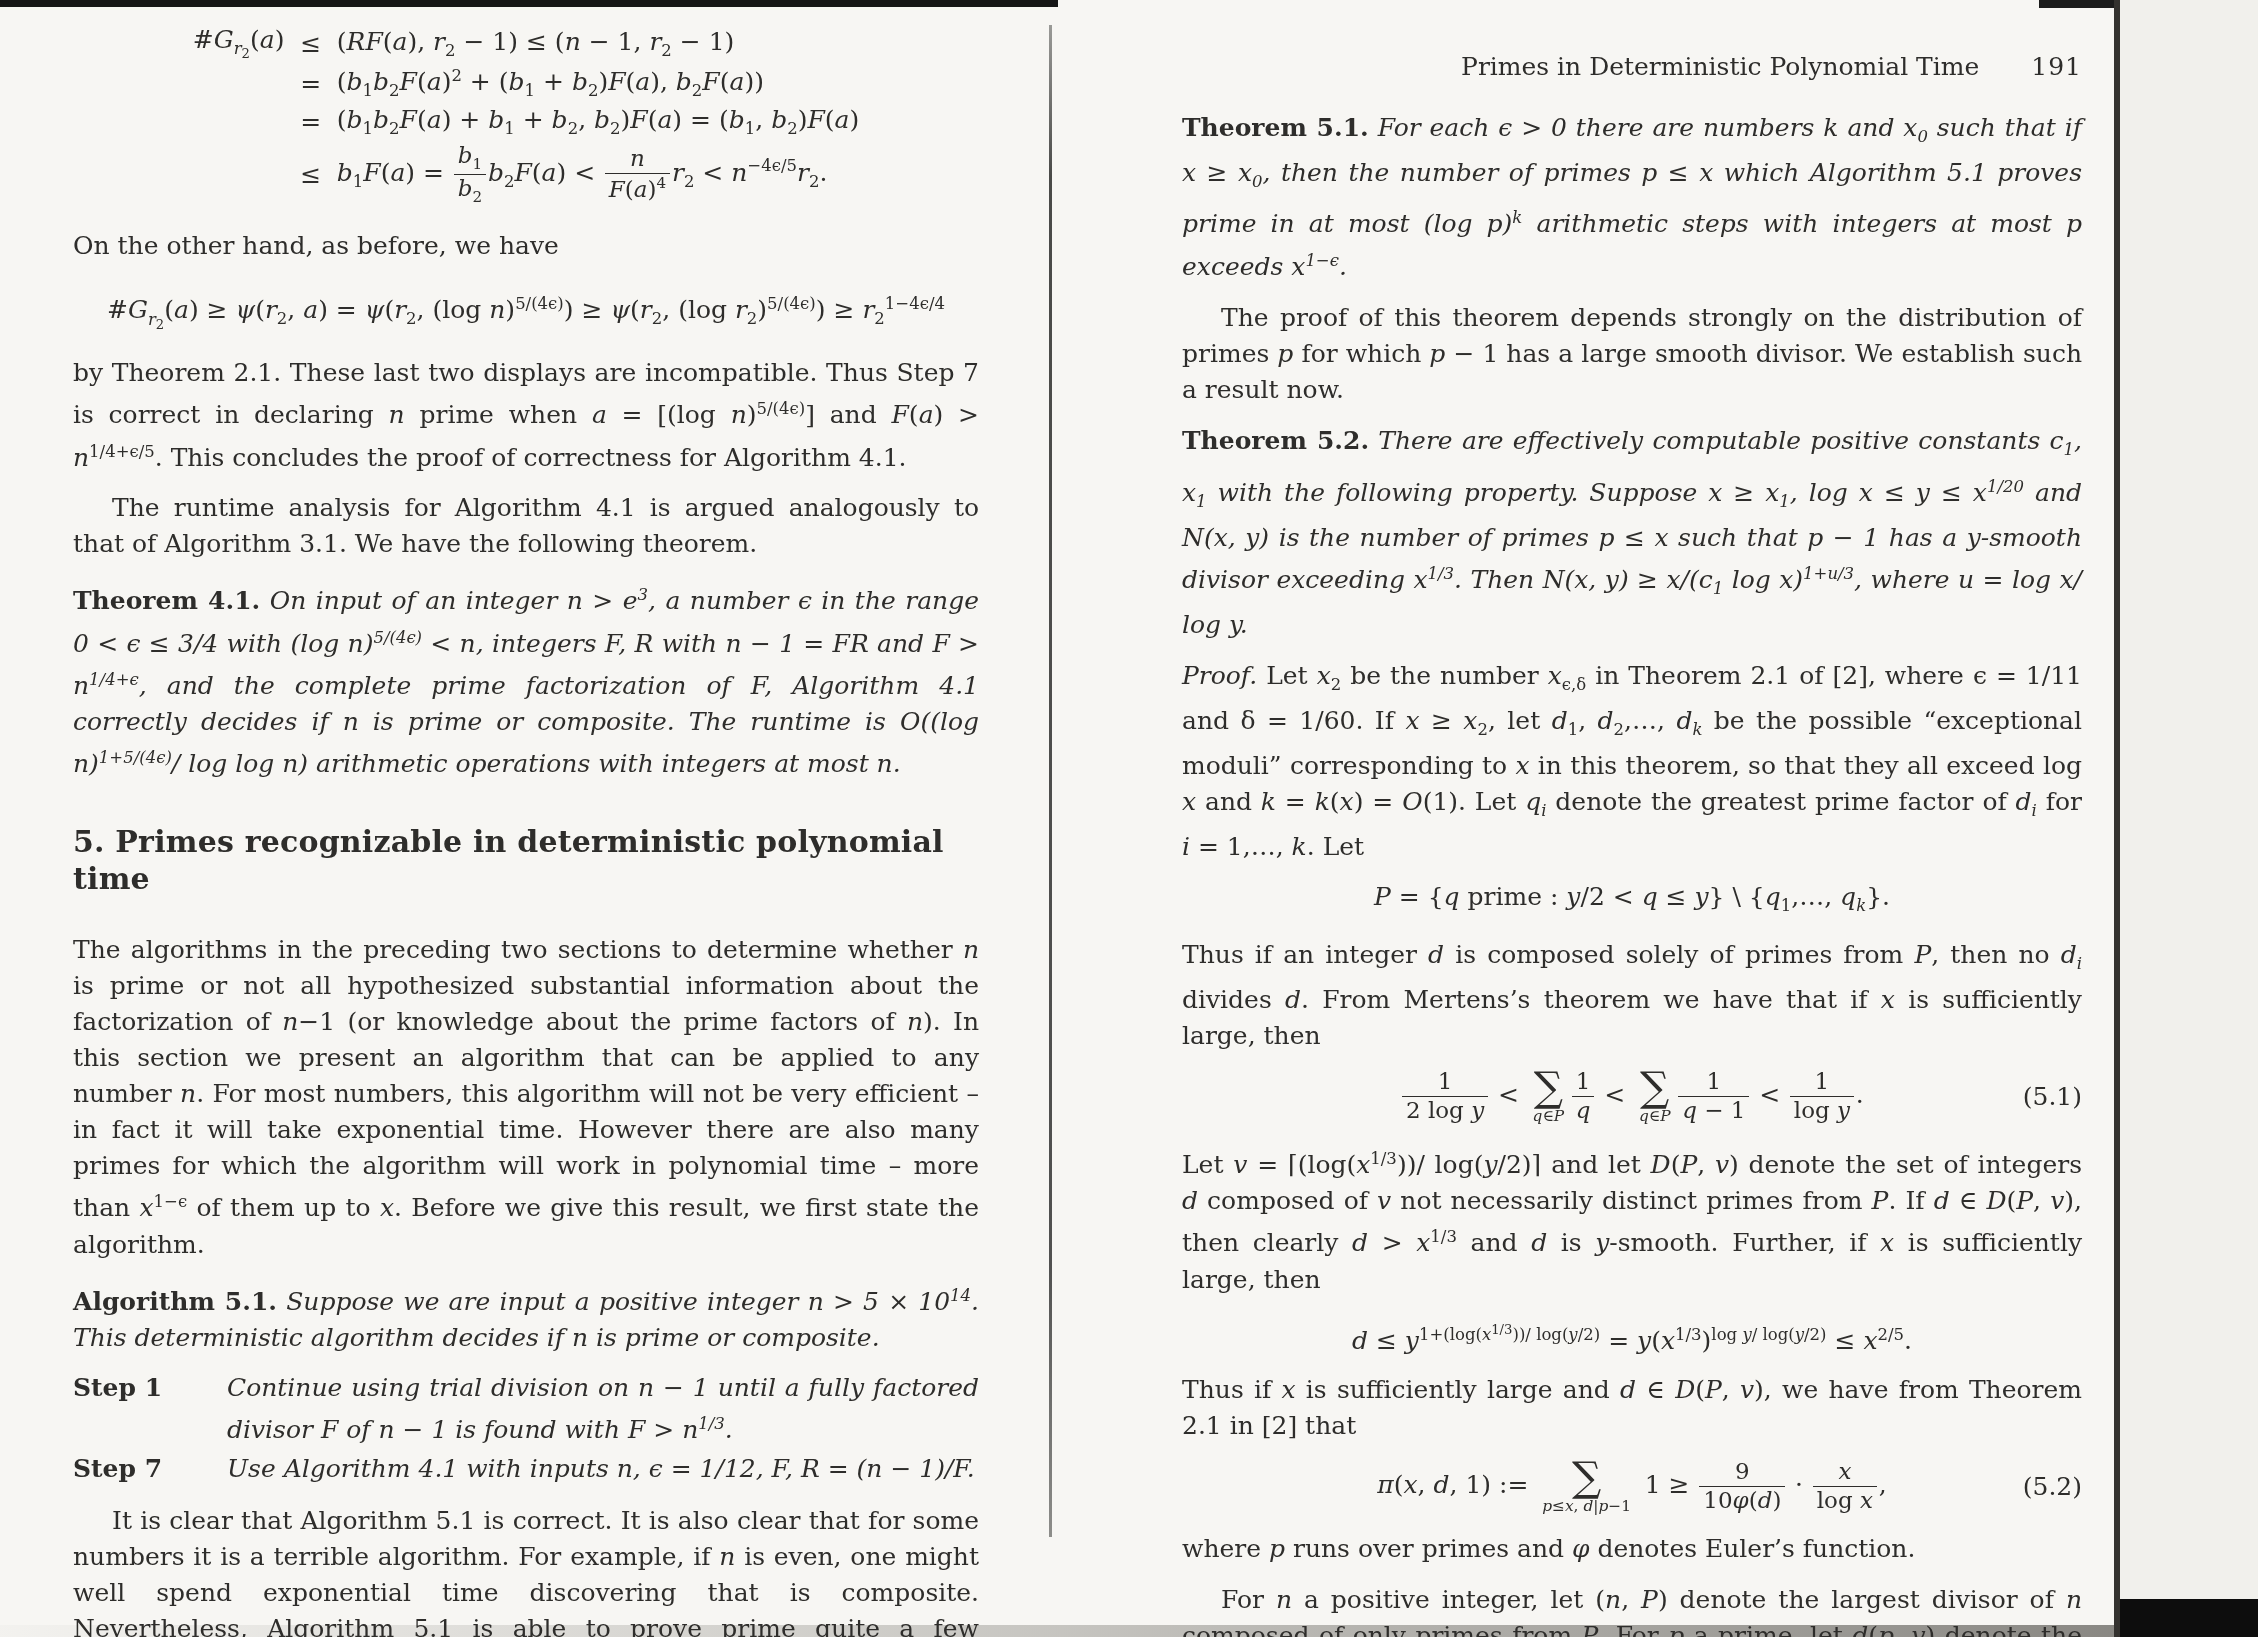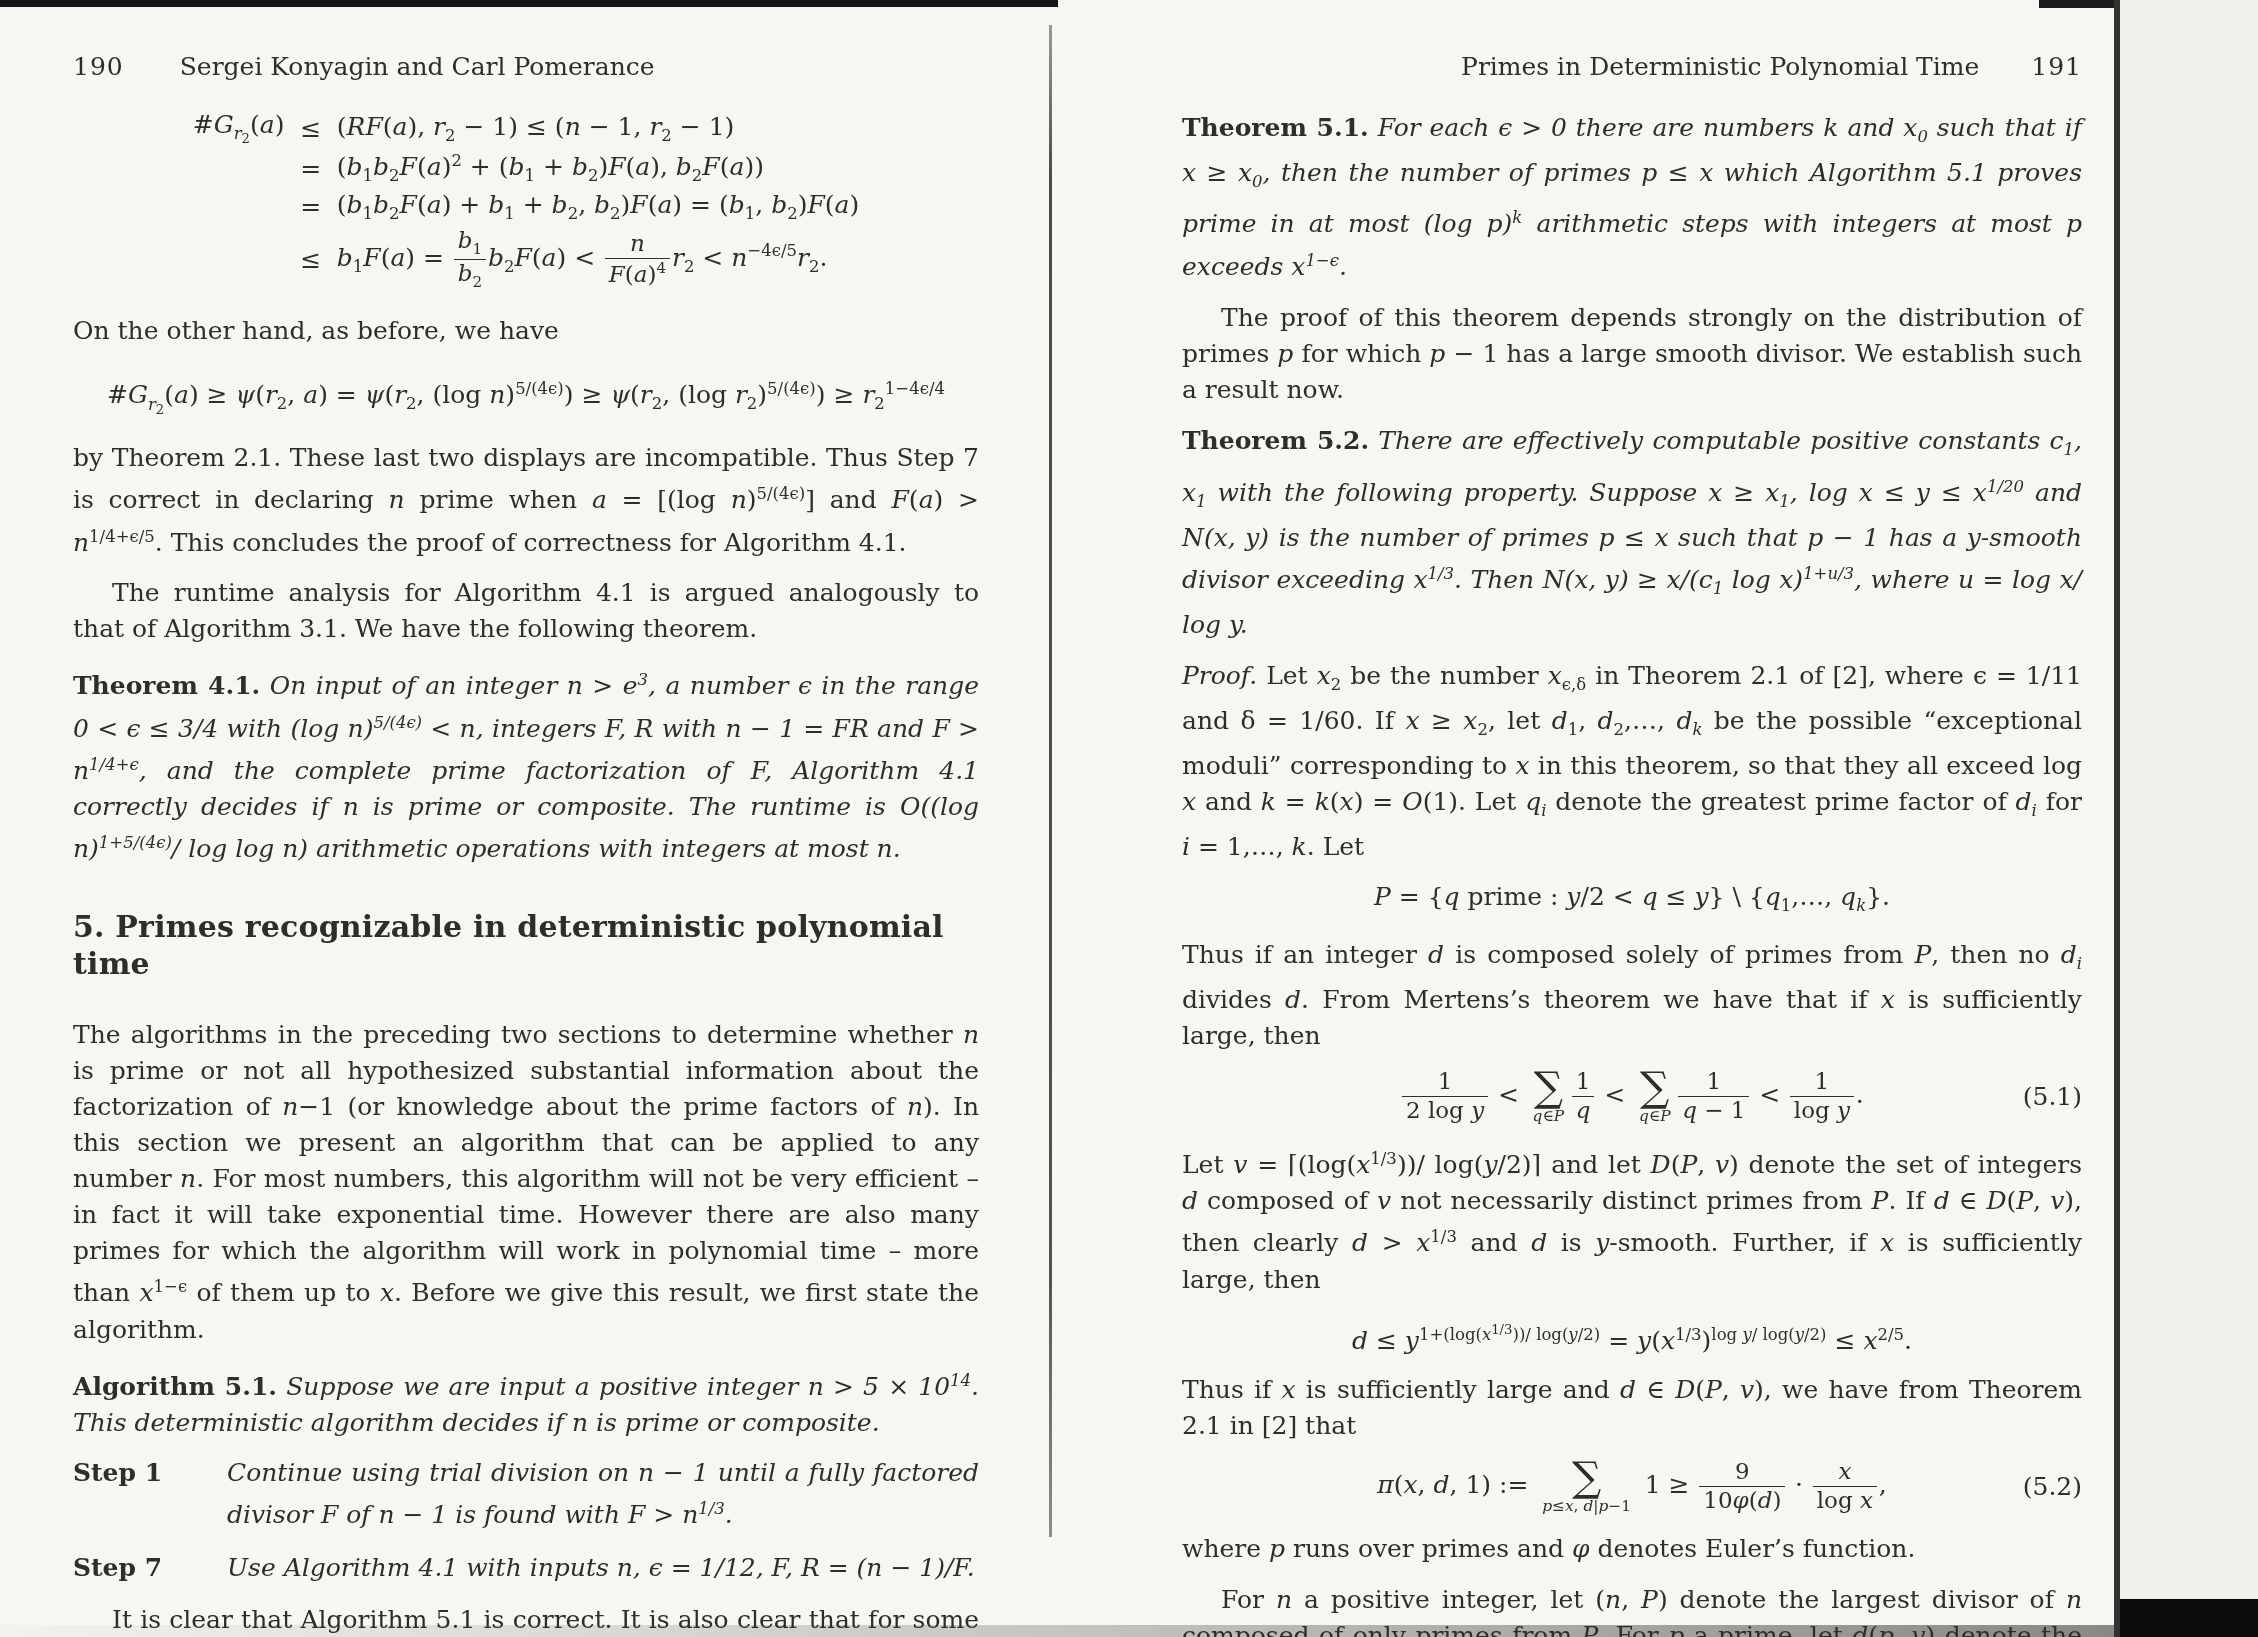--- a/index.html
+++ b/index.html
@@ -42,21 +42,21 @@
   .fr .nu{display:block;padding:0 3.9px 1px;border-bottom:1.6px solid #2e2d2b;}
   .fr .de{display:block;padding:1px 3.9px 0;}
 
   .sum{display:inline-flex;flex-direction:column;align-items:center;vertical-align:middle;margin:0 5.8px;}
   .sum .sg{font-size:41px;line-height:41px;}
   .sum .lm{font-size:15.4px;line-height:17.4px;white-space:nowrap;}
 
   .numeq{position:relative;margin:13.5px 0 15.4px;}
   .numeq .eqno{position:absolute;right:0;top:50%;transform:translateY(-50%);font-size:25px;}
 
-  .steps{display:grid;grid-template-columns:154px 1fr;row-gap:17px;font-size:25px;line-height:36px;margin-top:13.5px;}
+  .steps{display:grid;grid-template-columns:154px 1fr;row-gap:3px;font-size:25px;line-height:36px;margin-top:13.5px;}
   .steplabel{font-weight:bold;}
   .steptext{font-style:italic;text-align:justify;}
 
   .sechead{font-size:30px;font-weight:bold;line-height:37px;margin:41px 0 35px;letter-spacing:0.2px;}
 
   
   #top-bar{position:absolute;left:0;top:0;width:1058px;height:6.8px;background:#161616;}
   #top-bar-right{position:absolute;left:2039px;top:0;width:81px;height:7.7px;background:#1c1c1c;}
   #gutter-line{position:absolute;left:1049px;top:25px;width:2.9px;height:1512px;
     background:linear-gradient(#9a9a97,#4a4a48 10%,#515150 82%,#8d8d8a);}
@@ -71,25 +71,20 @@
 
 <div id="top-bar"></div>
 <div id="top-bar-right"></div>
 <div id="next-page-edge"></div>
 <div id="right-edge-line"></div>
 <div id="next-page-bottom"></div>
 <div id="bottom-strip"></div>
 <div id="gutter-line"></div>
 
 <div class="page" id="left-page">
-  <div class="runhead">
-    <span class="pgno">190</span>
-    <span class="gap"></span>
-    <span>Sergei Konyagin and Carl Pomerance</span>
-  </div>
 
   <div class="eqtab">
     <span class="c0">#<i>G</i><sub><i>r</i><sub>2</sub></sub>(<i>a</i>)</span>
     <span class="c1">≤</span>
     <span class="c2">(<i>RF</i>(<i>a</i>), <i>r</i><sub>2</sub> − 1) ≤ (<i>n</i> − 1, <i>r</i><sub>2</sub> − 1)</span>
     <span class="c0"></span>
     <span class="c1">=</span>
     <span class="c2">(<i>b</i><sub>1</sub><i>b</i><sub>2</sub><i>F</i>(<i>a</i>)<sup>2</sup> + (<i>b</i><sub>1</sub> + <i>b</i><sub>2</sub>)<i>F</i>(<i>a</i>), <i>b</i><sub>2</sub><i>F</i>(<i>a</i>))</span>
     <span class="c0"></span>
     <span class="c1">=</span>

